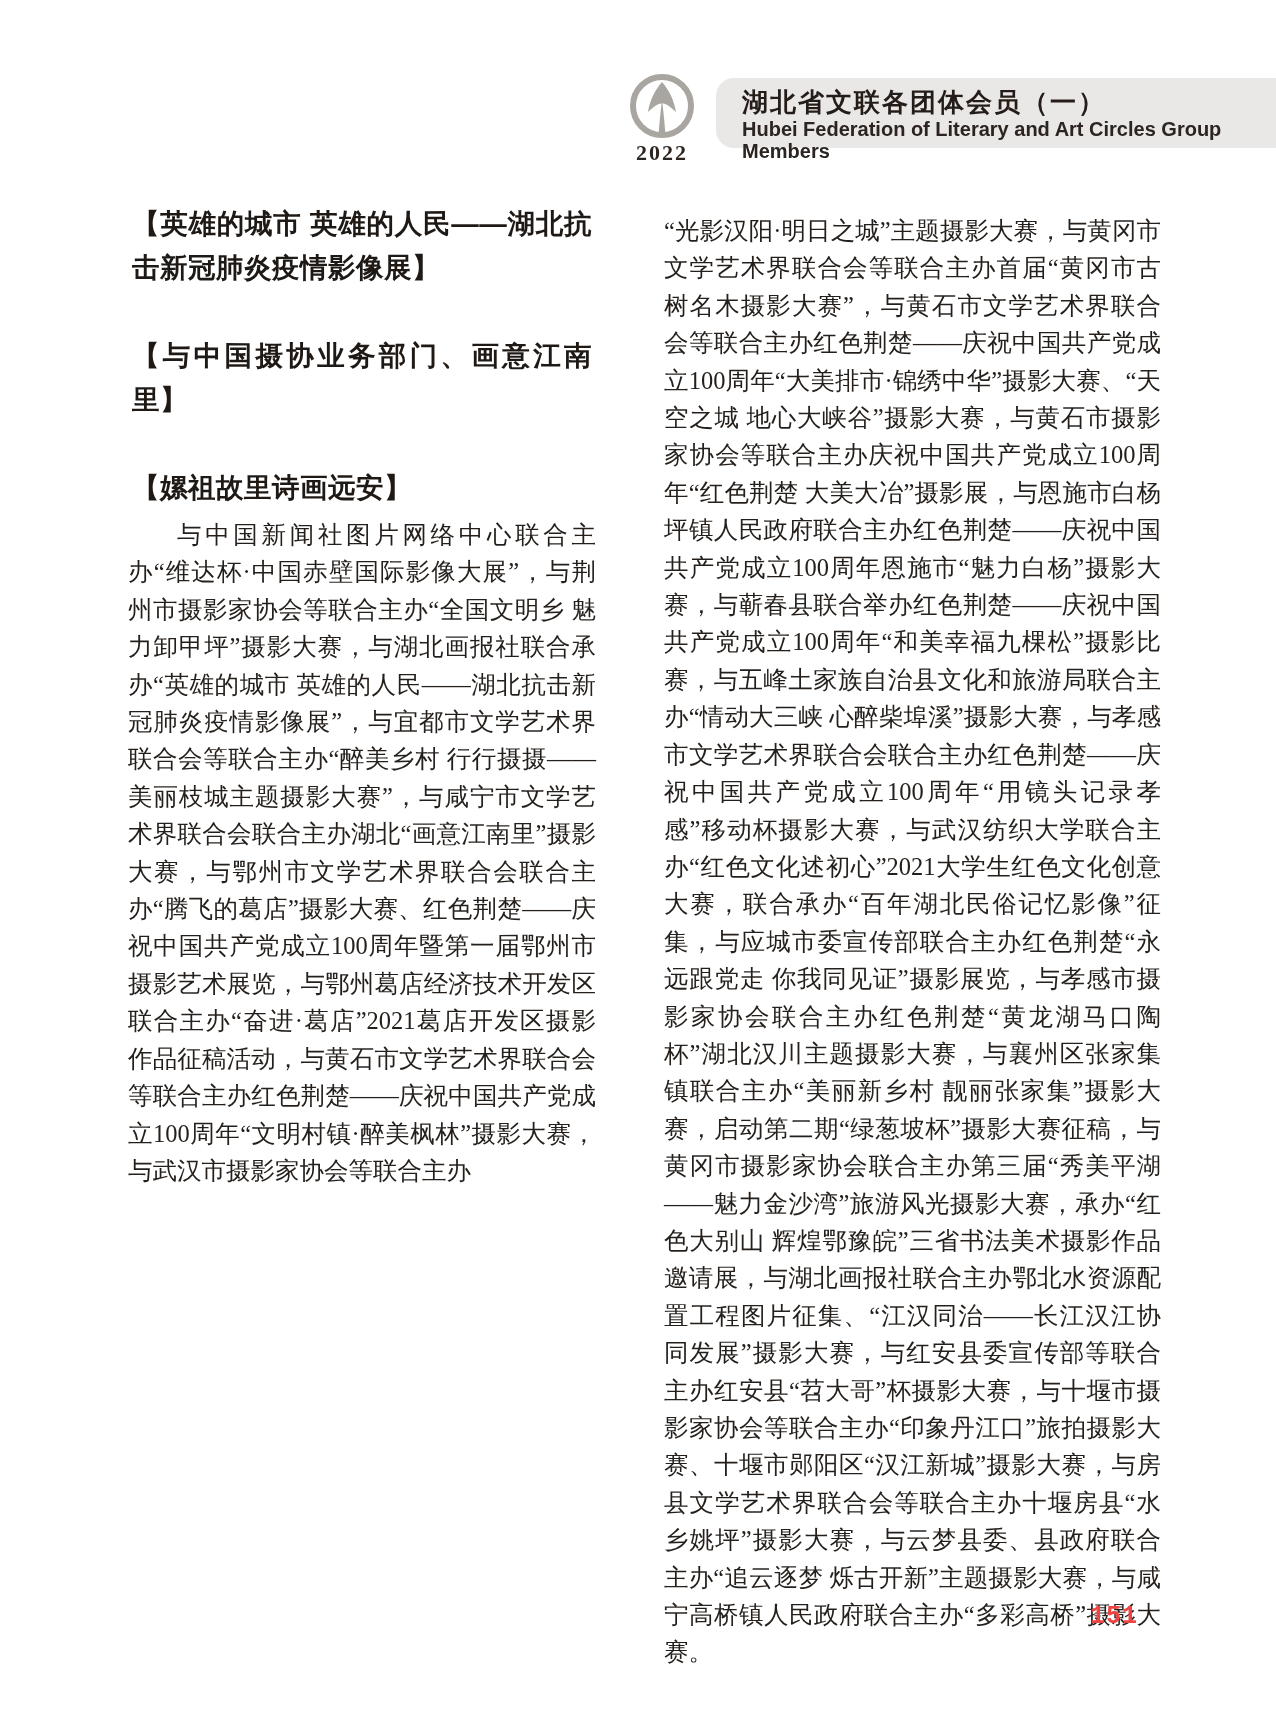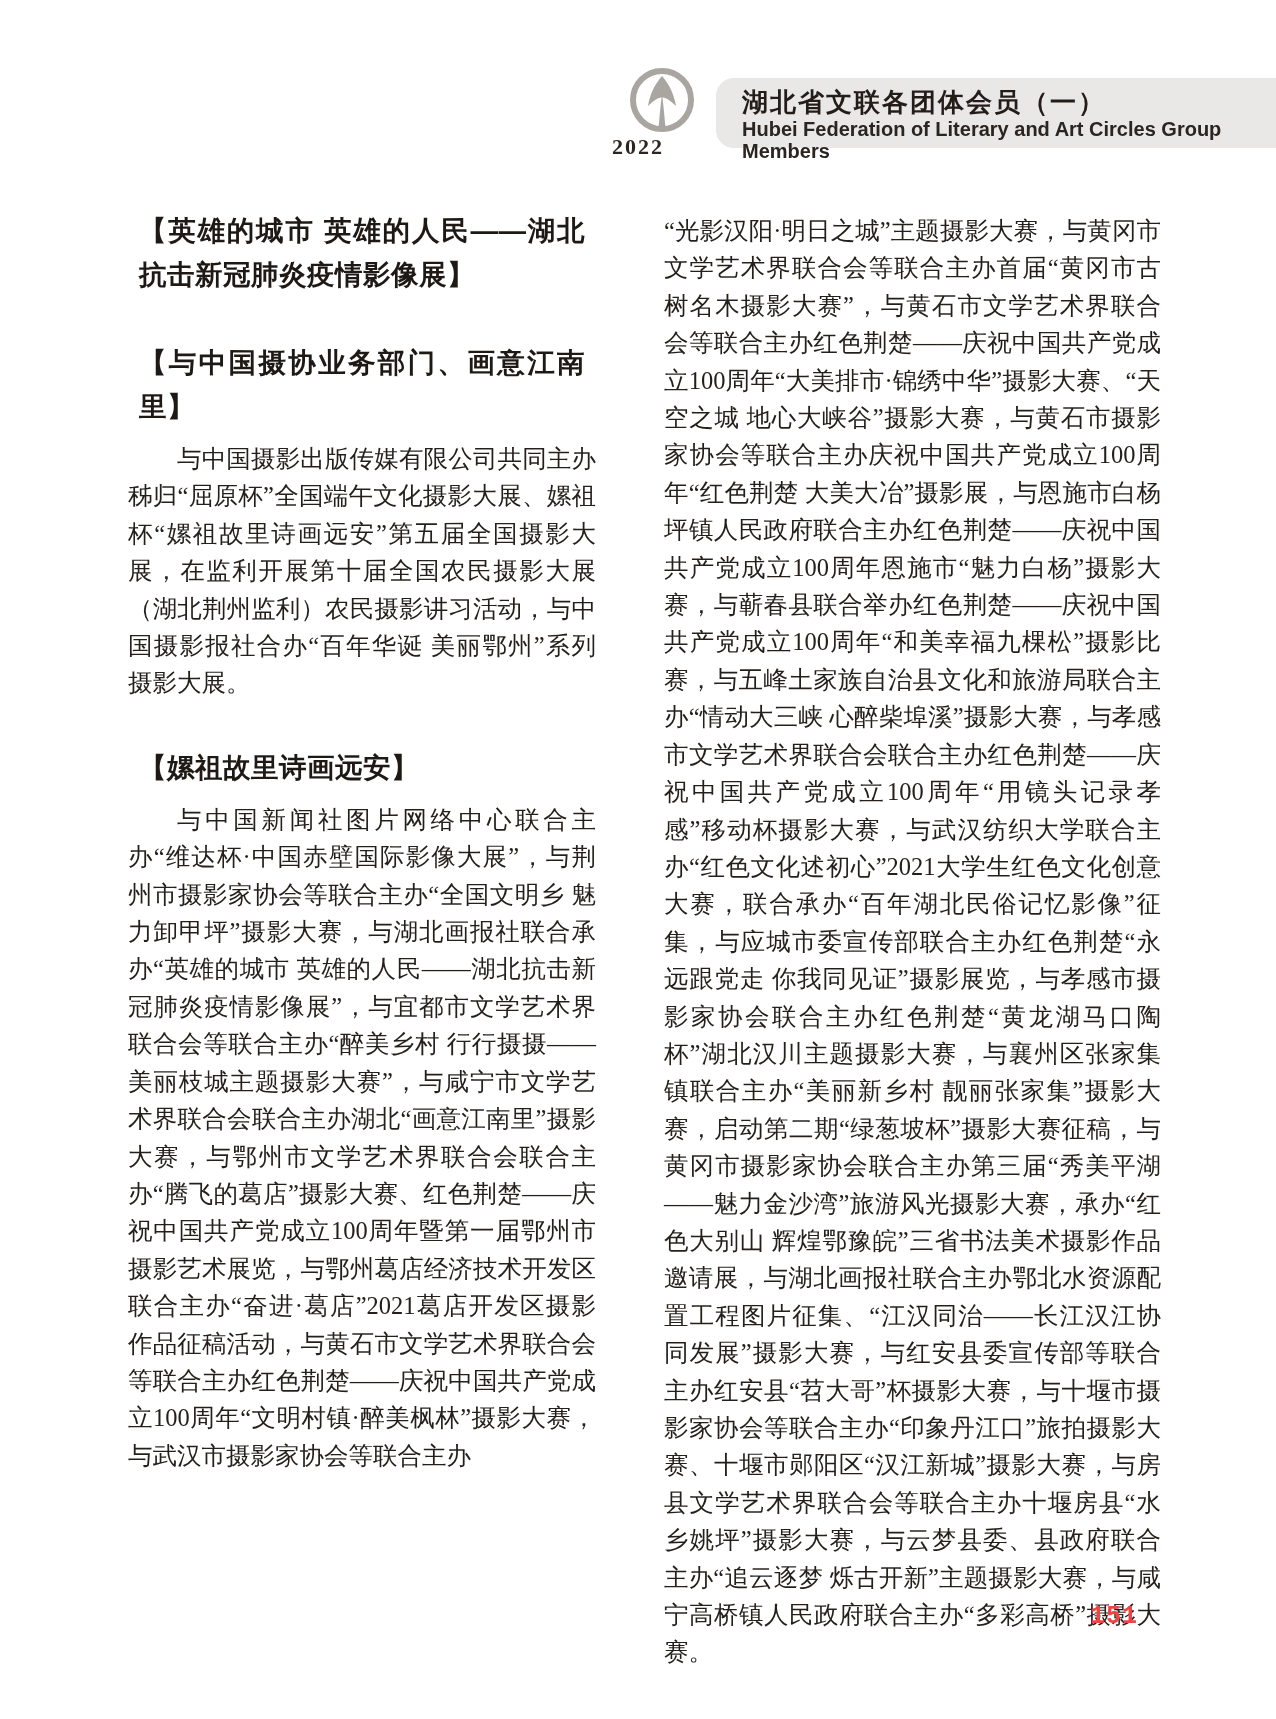--- a/index.html
+++ b/index.html
@@ -8,21 +8,22 @@
     width:1276px; height:1719px;
     margin:0 auto;
     background:#ffffff;
     font-family:"Liberation Serif","DejaVu Serif",serif;
     color:#241f1b;
     overflow:hidden;
   }
 
   
   .logo-block {
-    position:absolute; left:612px; top:66px; width:100px;
+    position:absolute; left:612px; top:72px; width:100px;
+    text-align:center;
   }
   .logo-svg { display:block; margin:0 auto; width:72px; height:72px; }
   .logo-year {
     margin-top:-4px;
     font-family:"Liberation Serif","DejaVu Serif",serif;
     font-weight:700; font-size:22px; letter-spacing:2px;
     color:#2d2520;
   }
   .banner {
     position:absolute; left:716px; top:78px; right:0; height:70px;
@@ -41,21 +42,21 @@
     font-weight:700; font-size:20px;
     color:#2b2420; line-height:22px;
   }
 
   
   .column { position:absolute; top:198px; }
   .column-left  { left:128px; width:468px; }
   .column-right { left:664px; width:497px; top:206px; }
 
   .section-heading {
-    margin:11px;
+    margin:4px;
     font-family:"Liberation Sans","DejaVu Sans",sans-serif;
     font-weight:700;
     font-size:27.5px; line-height:44px;
     letter-spacing:0.5px;
     color:#1e1915;
     text-align:justify;
   }
   .section-heading.gap-above { margin-top:44px; }
 
   .body-para {
@@ -93,21 +94,20 @@
       <div class="banner-title-en">Hubei Federation of Literary and Art Circles Group Members</div>
     </div>
   </header>
 
   <main>
 
     <section class="column column-left">
       <h2 class="section-heading">【英雄的城市 英雄的人民——湖北抗击新冠肺炎疫情影像展】</h2>
 
       <h2 class="section-heading gap-above">【与中国摄协业务部门、画意江南里】</h2>
-      <p class="body-para indent">与中国摄影出版传媒有限公司共同主办秭归“屈原杯”全国端午文化摄影大展、嫘祖杯“嫘祖故里诗画远安”第五届全国摄影大展，在监利开展第十届全国农民摄影大展（湖北荆州监利）农民摄影讲习活动，与中国摄影报社合办“百年华诞 美丽鄂州”系列摄影大展。</p>
 
       <h2 class="section-heading gap-above">【嫘祖故里诗画远安】</h2>
       <p class="body-para indent">与中国新闻社图片网络中心联合主办“维达杯·中国赤壁国际影像大展”，与荆州市摄影家协会等联合主办“全国文明乡 魅力卸甲坪”摄影大赛，与湖北画报社联合承办“英雄的城市 英雄的人民——湖北抗击新冠肺炎疫情影像展”，与宜都市文学艺术界联合会等联合主办“醉美乡村 行行摄摄——美丽枝城主题摄影大赛”，与咸宁市文学艺术界联合会联合主办湖北“画意江南里”摄影大赛，与鄂州市文学艺术界联合会联合主办“腾飞的葛店”摄影大赛、红色荆楚——庆祝中国共产党成立100周年暨第一届鄂州市摄影艺术展览，与鄂州葛店经济技术开发区联合主办“奋进·葛店”2021葛店开发区摄影作品征稿活动，与黄石市文学艺术界联合会等联合主办红色荆楚——庆祝中国共产党成立100周年“文明村镇·醉美枫林”摄影大赛，与武汉市摄影家协会等联合主办</p>
     </section>
 
     <section class="column column-right">
       <p class="body-para">“光影汉阳·明日之城”主题摄影大赛，与黄冈市文学艺术界联合会等联合主办首届“黄冈市古树名木摄影大赛”，与黄石市文学艺术界联合会等联合主办红色荆楚——庆祝中国共产党成立100周年“大美排市·锦绣中华”摄影大赛、“天空之城 地心大峡谷”摄影大赛，与黄石市摄影家协会等联合主办庆祝中国共产党成立100周年“红色荆楚 大美大冶”摄影展，与恩施市白杨坪镇人民政府联合主办红色荆楚——庆祝中国共产党成立100周年恩施市“魅力白杨”摄影大赛，与蕲春县联合举办红色荆楚——庆祝中国共产党成立100周年“和美幸福九棵松”摄影比赛，与五峰土家族自治县文化和旅游局联合主办“情动大三峡 心醉柴埠溪”摄影大赛，与孝感市文学艺术界联合会联合主办红色荆楚——庆祝中国共产党成立100周年“用镜头记录孝感”移动杯摄影大赛，与武汉纺织大学联合主办“红色文化述初心”2021大学生红色文化创意大赛，联合承办“百年湖北民俗记忆影像”征集，与应城市委宣传部联合主办红色荆楚“永远跟党走 你我同见证”摄影展览，与孝感市摄影家协会联合主办红色荆楚“黄龙湖马口陶杯”湖北汉川主题摄影大赛，与襄州区张家集镇联合主办“美丽新乡村 靓丽张家集”摄影大赛，启动第二期“绿葱坡杯”摄影大赛征稿，与黄冈市摄影家协会联合主办第三届“秀美平湖——魅力金沙湾”旅游风光摄影大赛，承办“红色大别山 辉煌鄂豫皖”三省书法美术摄影作品邀请展，与湖北画报社联合主办鄂北水资源配置工程图片征集、“江汉同治——长江汉江协同发展”摄影大赛，与红安县委宣传部等联合主办红安县“苕大哥”杯摄影大赛，与十堰市摄影家协会等联合主办“印象丹江口”旅拍摄影大赛、十堰市郧阳区“汉江新城”摄影大赛，与房县文学艺术界联合会等联合主办十堰房县“水乡姚坪”摄影大赛，与云梦县委、县政府联合主办“追云逐梦 烁古开新”主题摄影大赛，与咸宁高桥镇人民政府联合主办“多彩高桥”摄影大赛。</p>
     </section>
 
   </main>

